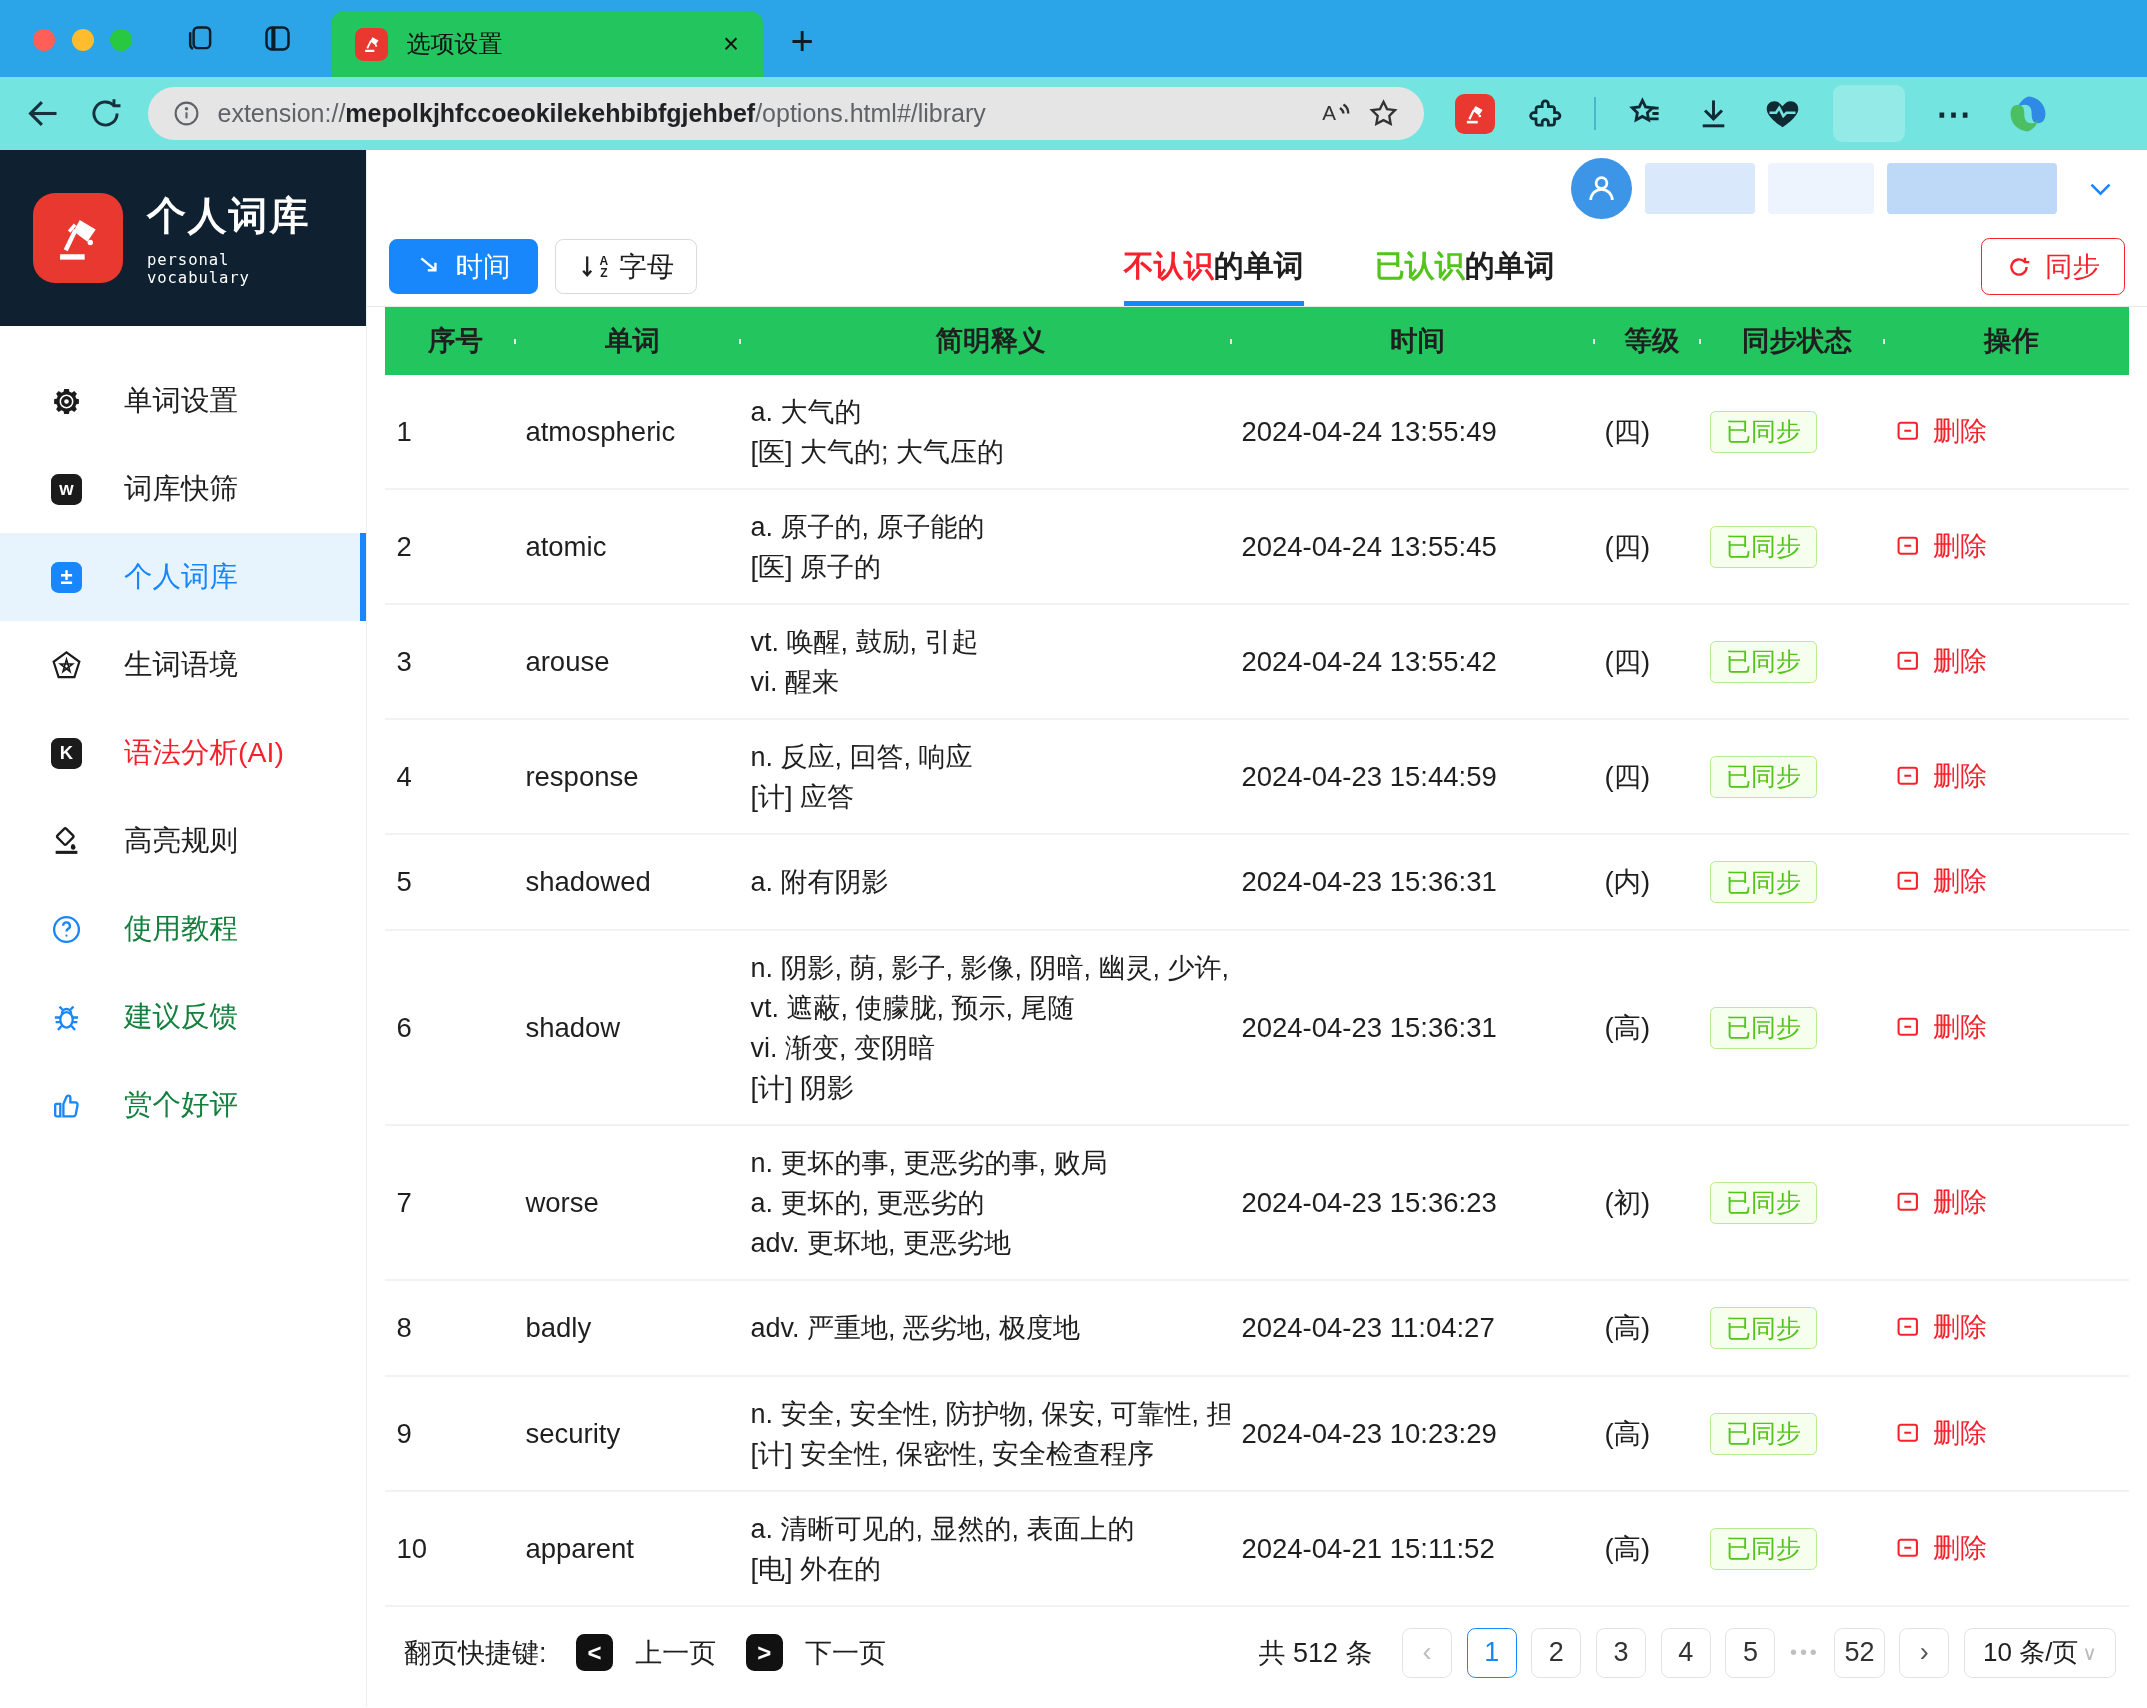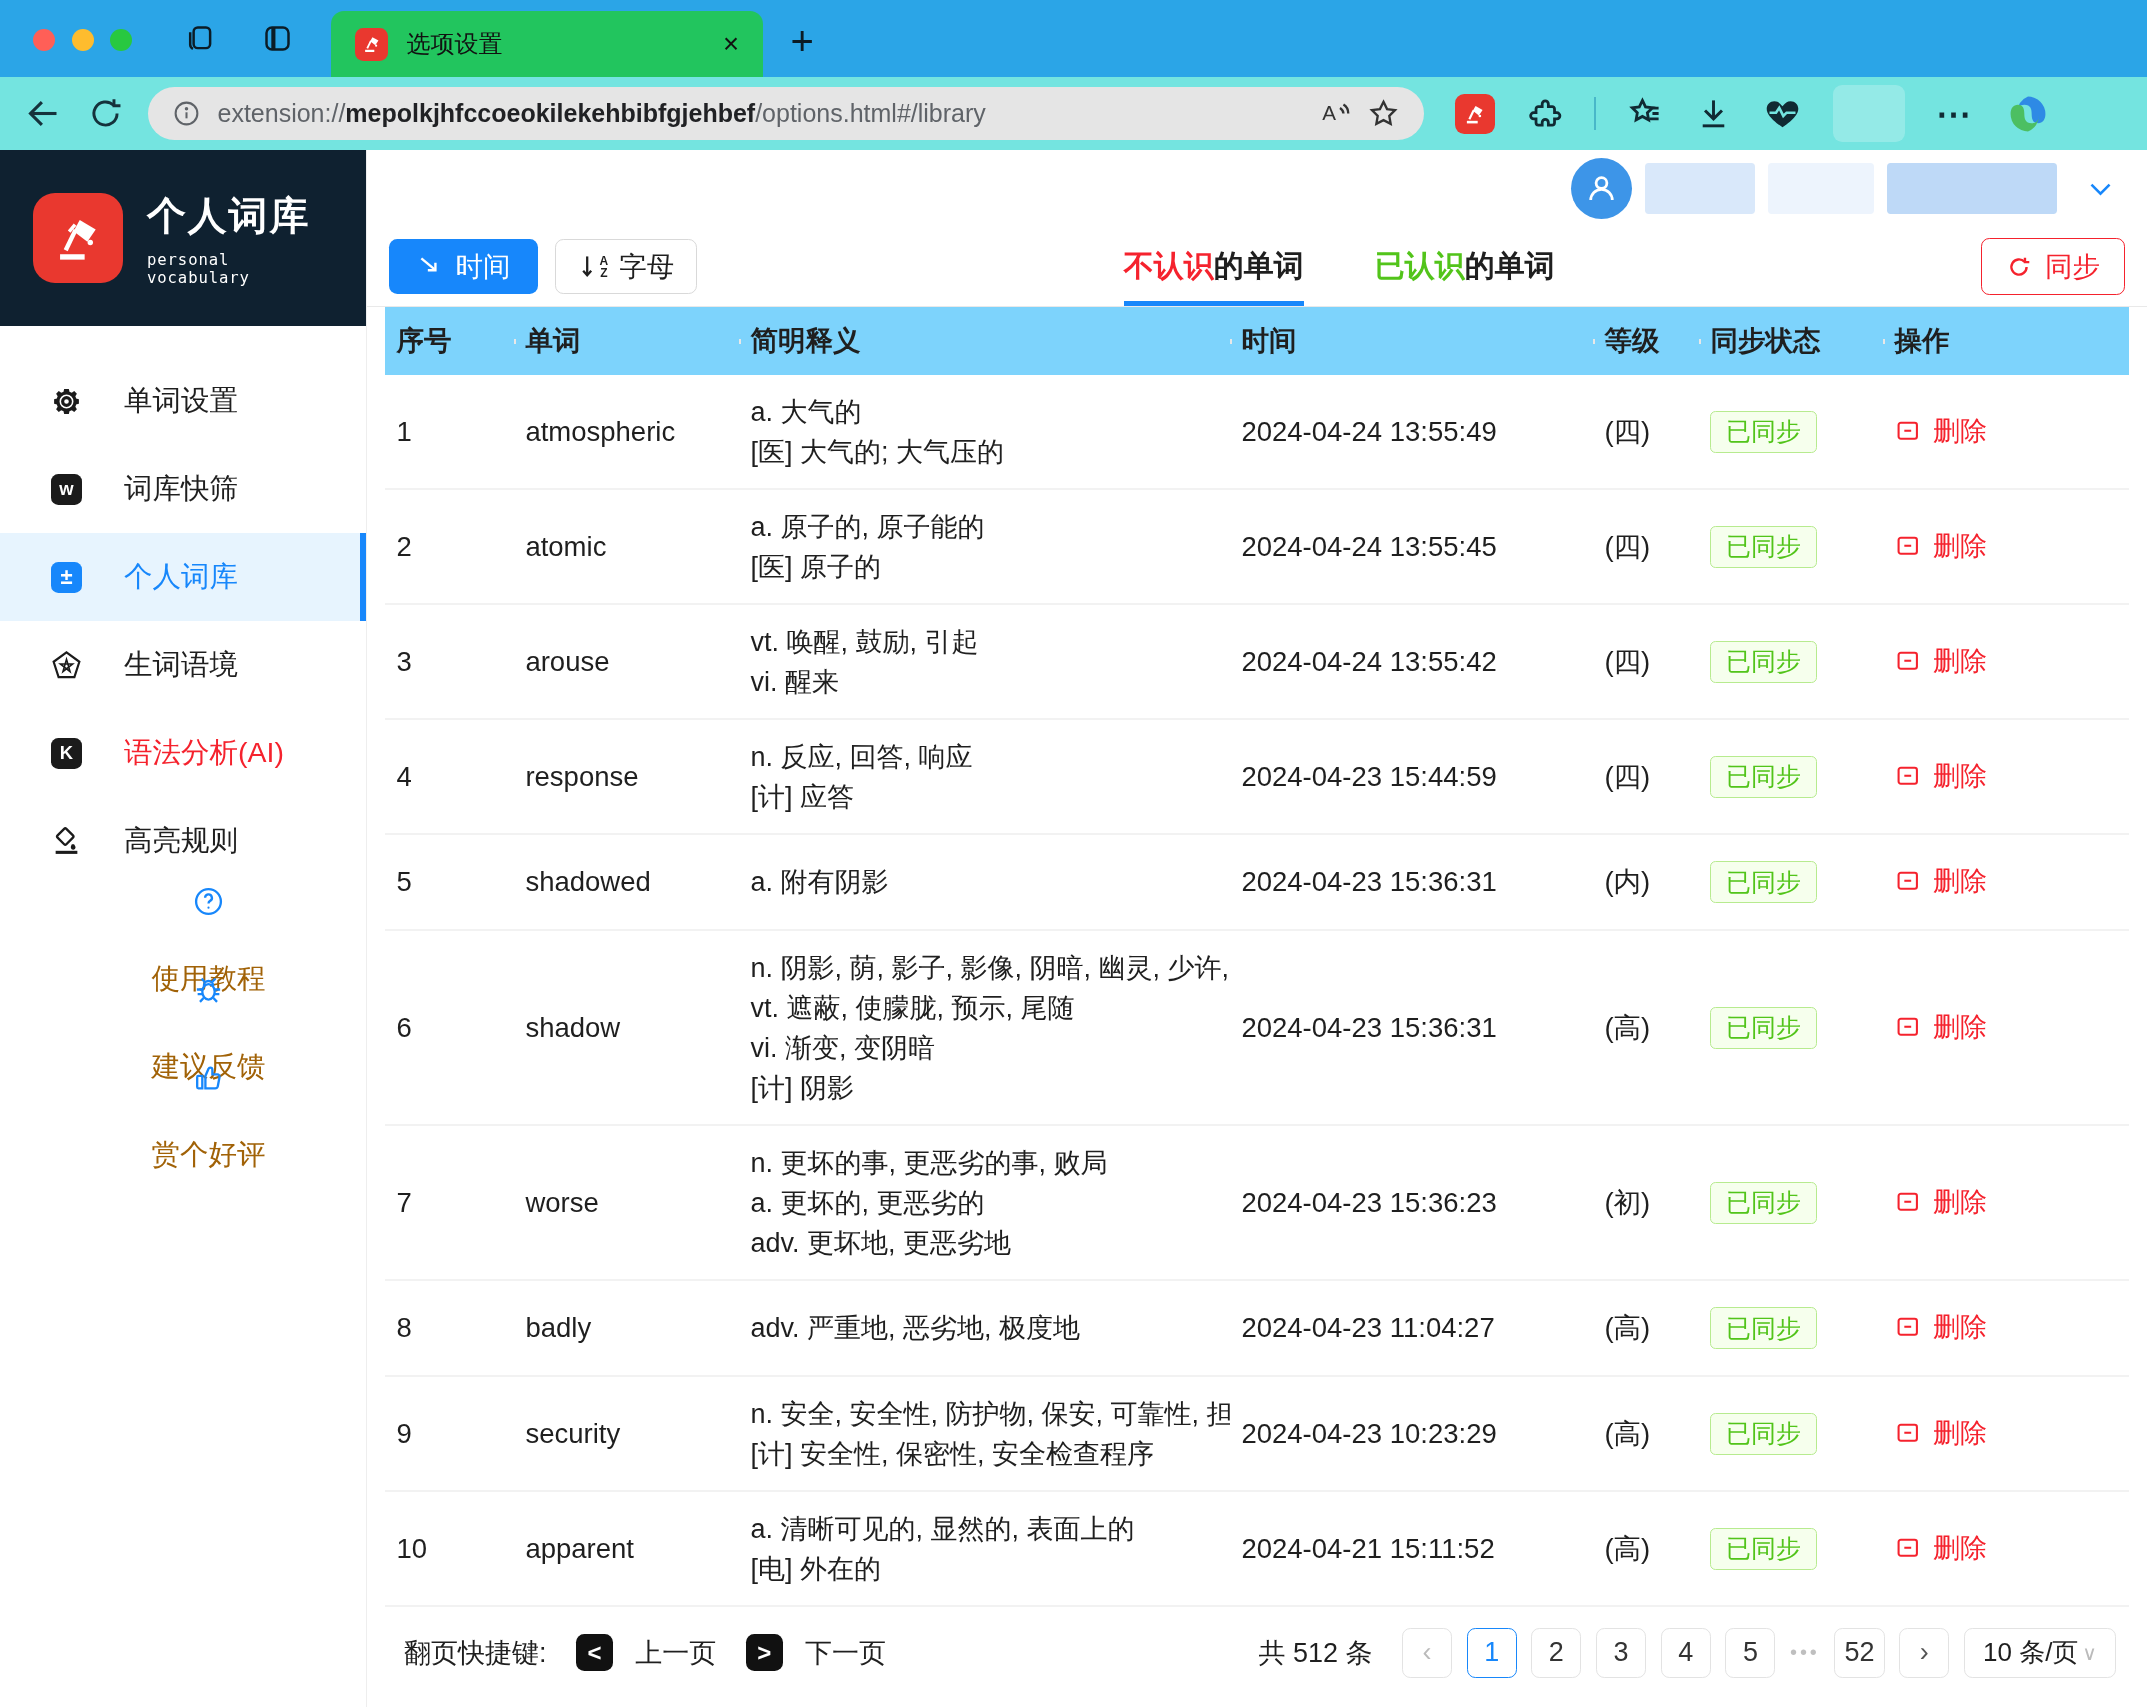--- a/index.html
+++ b/index.html
@@ -33,21 +33,21 @@
   .sidebar { width:367px; flex:none; border-right:0.9px solid #eee; display:flex; flex-direction:column; }
   .logo { height:176px; background:#0F2130; display:flex; align-items:center; padding:0 33px; gap:24px; flex:none; }
   .logo-icon { width:90px; height:90px; background:#E9382F; border-radius:22px; display:flex; align-items:center; justify-content:center; flex:none; }
   .logo-name { color:#fff; font-size:39px; font-weight:700; letter-spacing:1.8px; }
   .logo-sub { color:#fff; font-size:15.6px; font-family:"DejaVu Sans Mono", monospace; margin-top:7.3px; letter-spacing:0.9px; }
   .menu { padding-top:31px; }
   .menu-item { height:88px; display:flex; align-items:center; padding-left:51px; gap:42px; font-size:28.5px; cursor:pointer; position:relative; }
   .menu-item .mi { width:31px; display:flex; justify-content:center; }
   .menu-item.active { background:#E7F4FE; color:#1787FB; }
   .menu-item.active::after { content:""; position:absolute; right:0; top:0; bottom:0; width:6.4px; background:#1787FB; }
-  .menu-item.c-blue { color:#a16207;flex-direction:column; }
+  .menu-item.c-blue { color:#15803d; }
   .menu-item.c-red { color:#F5222D; }
   .sq-icon { width:31px; height:31px; border-radius:7.3px; background:#1b1b1b; color:#fff; font-weight:700; display:flex; align-items:center; justify-content:center; font-size:18.4px; }
   .sq-icon.blue { background:#1787FB; font-size:22px; }
 
   .main { flex:1; display:flex; flex-direction:column; padding:0; min-width:0; }
   .userbar { height:84px; display:flex; align-items:center; justify-content:flex-end; padding-right:31px; gap:13px; }
   .avatar { width:61px; height:61px; border-radius:50%; background:#3D95E8; display:flex; align-items:center; justify-content:center; }
   .redact { height:51px; border-radius:3.7px; }
   .r1{ width:110px; background:#D9E8FA;} .r2{ width:106px; background:#EDF4FD;} .r3{ width:170px; background:#BED9F7;}
   .caret { color:#1787FB; margin-left:14.7px; }
@@ -58,21 +58,21 @@
   .btn-alpha { height:55px; padding:0 22px; background:#fff; color:#1f1f1f; border:1.8px solid #D9D9D9; border-radius:8.3px; font-size:27.5px; display:flex; align-items:center; gap:11px; cursor:pointer; }
   .az { display:flex; flex-direction:column; font-size:12px; font-weight:700; line-height:12px; }
   .tabs { flex:1; display:flex; justify-content:center; gap:71px; }
   .vtab { display:flex; align-items:center; font-size:30px; font-weight:700; border-bottom:5.5px solid transparent; border-top:5.5px solid transparent; cursor:pointer; }
   .vtab.active { border-bottom-color:#1787FB; }
   .vtab .hl-red { color:#F5222D; } .vtab .hl-green { color:#52C41A; }
   .btn-sync { align-self:center; height:57px; padding:8px 24px; background:#fff; border:1.8px solid #F5222D; color:#F5222D; border-radius:8.3px; font-size:27.5px; display:flex; align-items:center; gap:13px; cursor:pointer; }
 
   
   .tablewrap { padding:0 18.4px; }
-  .thead { display:grid; grid-template-columns:129px 225px 491px 363px 106px 184px 1fr; align-items:center; height:68px; background:#7dd3fc; font-weight:700; font-size:27.5px; }
+  .thead { display:grid; grid-template-columns:129px 225px 491px 363px 106px 184px 1fr; align-items:center; height:68px; background:#22c55e; font-weight:700; font-size:27.5px;text-align:center; }
   .thead > div { padding-left:11px; position:relative; }
   .thead > div + div::before { content:""; position:absolute; left:0; top:15.6px; bottom:15.6px; width:1.8px; background:#E8E8E8; }
   .trow { display:grid; grid-template-columns:129px 225px 491px 363px 106px 184px 1fr; align-items:center; border-bottom:2.8px solid #F2F2F2; padding:16.5px 0; min-height:96px; font-size:27.5px; }
   .trow > div { padding-left:11px; min-width:0; }
   .defs { font-size:27px; line-height:40px; }
   .defline { white-space:nowrap; overflow:hidden; }
   .badge-sync { display:inline-flex; align-items:center; height:42px; padding:0 14.7px; border:1.8px solid #B7EB8F; background:#F6FFED; color:#52C41A; border-radius:5.5px; font-size:25px; }
   .del { display:inline-flex; align-items:center; gap:11px; color:#F5222D; font-size:27px; cursor:pointer; }
 
   

